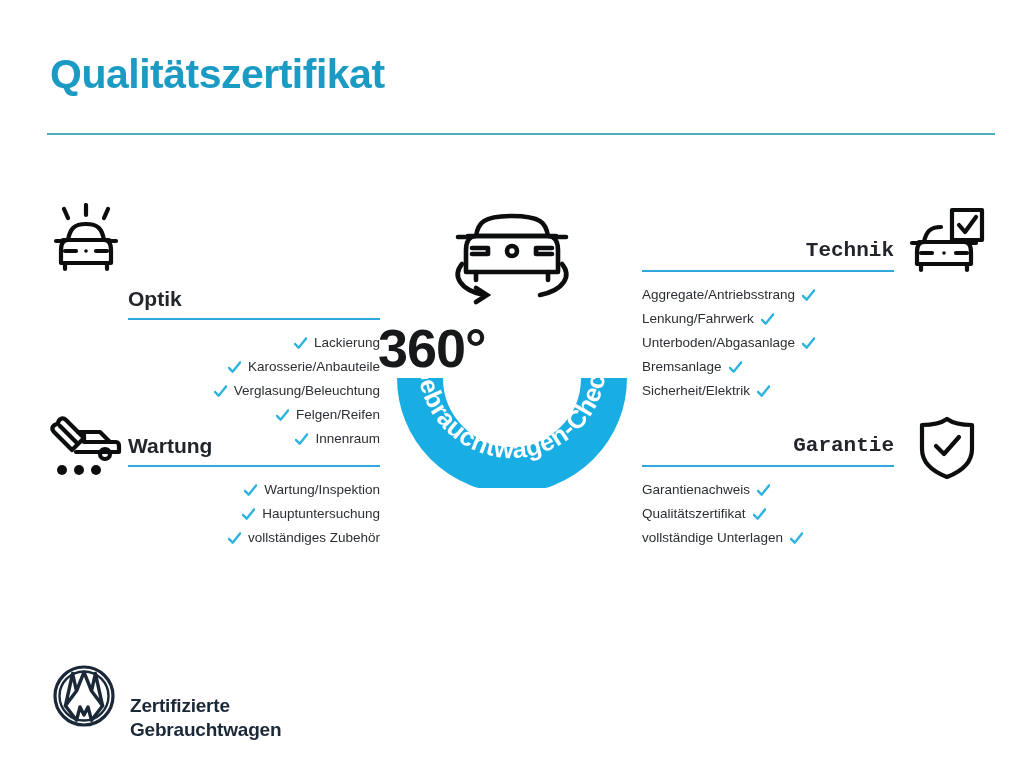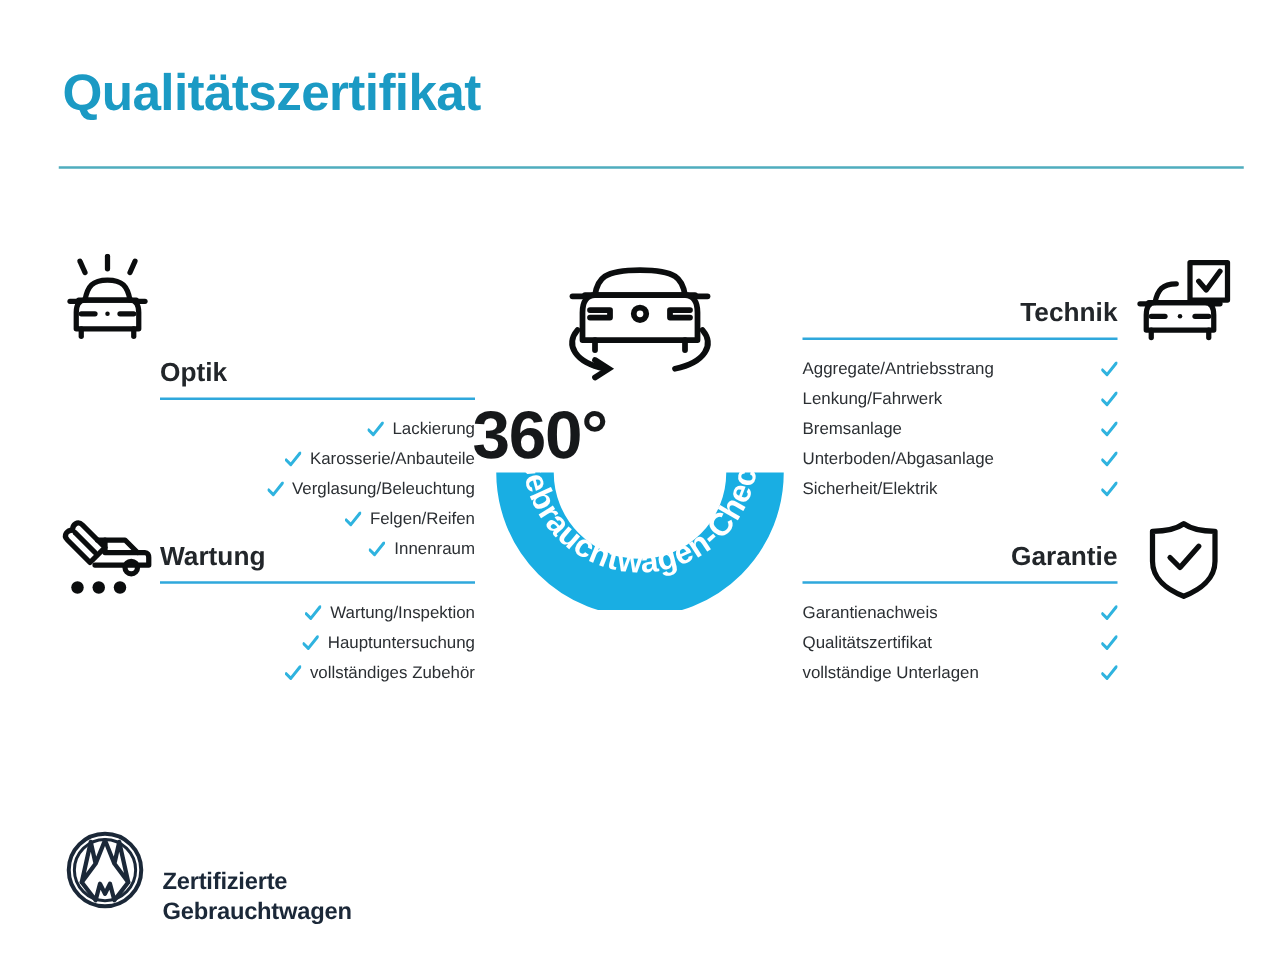--- a/index.html
+++ b/index.html
@@ -77,22 +77,22 @@
     flex: 0 0 auto;
     width: 13px;
     height: 13px;
     display: block;
   }
 
   
   .col-left .sec-title { text-align: left; }
   .col-left .sec-list li { justify-content: flex-end; }
   
-  .col-right .sec-title { text-align: right; }
-  .col-right .sec-list li { justify-content: space-between; }
+  .col-right .sec-title { text-align: right; font-family: Liberation Mono, monospace; }
+  .col-right .sec-list li { justify-content: flex-start; }
 
   #sec-optik    { left: 128px; top: 238px; width: 252px; margin-top: 48px; }
   #sec-wartung  { left: 128px; top: 433px; width: 252px; }
   #sec-technik  { left: 642px; top: 238px; width: 252px; }
   #sec-garantie { left: 642px; top: 433px; width: 252px; }
 
   
   .sec-icon {
     position: absolute;
     color: #0B0D0E;
@@ -335,27 +335,27 @@
             <path d="M1 7.5 L5 11.5 L13 1.5" fill="none" stroke="#2FB3DF" stroke-width="2.6" stroke-linecap="round" stroke-linejoin="round"></path>
           </svg>
       </li>
       <li>
         <span>Lenkung/Fahrwerk</span>
         <svg class="check" viewBox="0 0 14 14">
             <path d="M1 7.5 L5 11.5 L13 1.5" fill="none" stroke="#2FB3DF" stroke-width="2.6" stroke-linecap="round" stroke-linejoin="round"></path>
           </svg>
       </li>
       <li>
+        <span>Unterboden/Abgasanlage</span>
+        <svg class="check" viewBox="0 0 14 14">
+            <path d="M1 7.5 L5 11.5 L13 1.5" fill="none" stroke="#2FB3DF" stroke-width="2.6" stroke-linecap="round" stroke-linejoin="round"></path>
+          </svg>
+      </li>
+      <li>
         <span>Bremsanlage</span>
-        <svg class="check" viewBox="0 0 14 14">
-            <path d="M1 7.5 L5 11.5 L13 1.5" fill="none" stroke="#2FB3DF" stroke-width="2.6" stroke-linecap="round" stroke-linejoin="round"></path>
-          </svg>
-      </li>
-      <li>
-        <span>Unterboden/Abgasanlage</span>
         <svg class="check" viewBox="0 0 14 14">
             <path d="M1 7.5 L5 11.5 L13 1.5" fill="none" stroke="#2FB3DF" stroke-width="2.6" stroke-linecap="round" stroke-linejoin="round"></path>
           </svg>
       </li>
       <li>
         <span>Sicherheit/Elektrik</span>
         <svg class="check" viewBox="0 0 14 14">
             <path d="M1 7.5 L5 11.5 L13 1.5" fill="none" stroke="#2FB3DF" stroke-width="2.6" stroke-linecap="round" stroke-linejoin="round"></path>
           </svg>
       </li>

